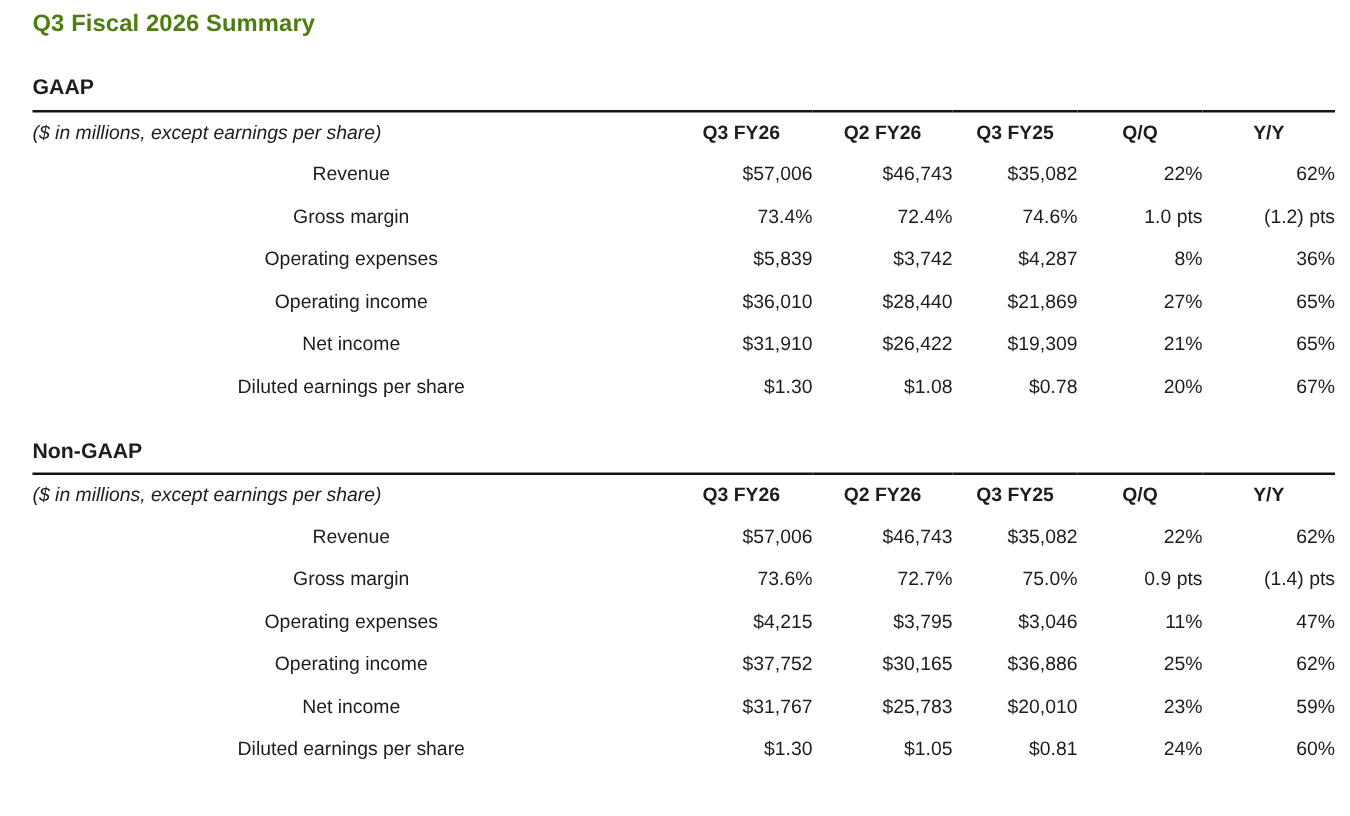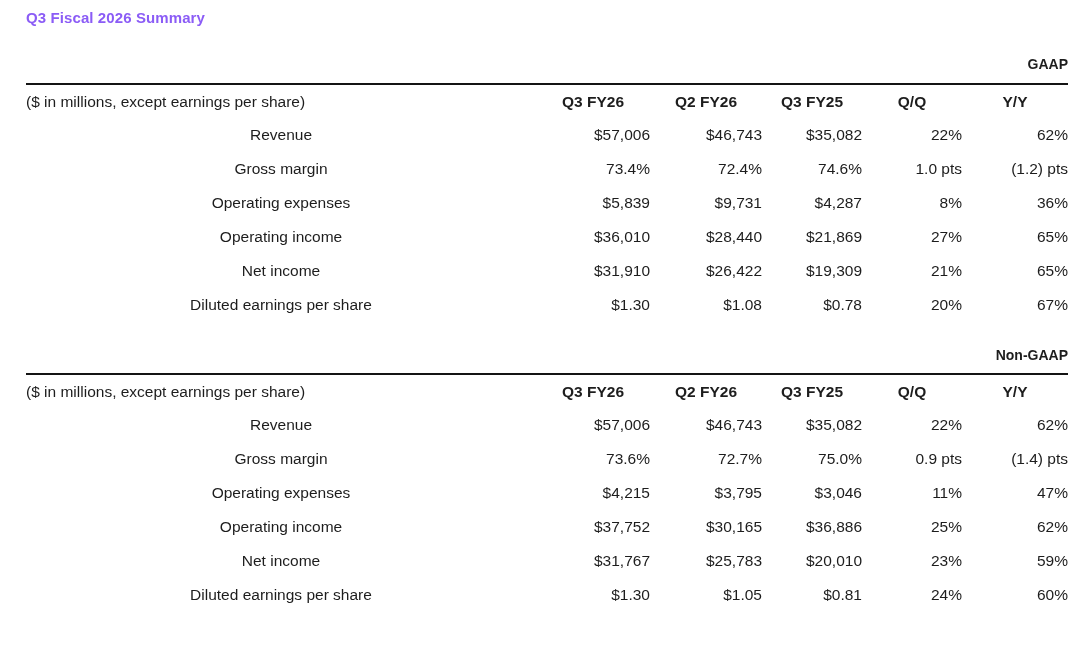--- a/index.html
+++ b/index.html
@@ -15,32 +15,32 @@
     -webkit-font-smoothing: antialiased;
   }
   .page {
     width: 1080px;
     height: 653px;
     box-sizing: border-box;
   }
   .doc-title {
     margin: 0;
     padding: 9px 0 0 26px;
-    font-size: 15px;
+    font-size: 19px;
     font-weight: 700;
-    color: #8b5cf6;
+    color: #4d7c0f;
     letter-spacing: 0.1px;
   }
   .tbl-wrap {
     width: 1042px;
     margin-left: 26px;
   }
   .tbl-heading {
-    text-align: right;
-    font-size: 14px;
+    text-align: left;
+    font-size: 17px;
     font-weight: 700;
     line-height: 19px;
     margin: 0;
   }
   .tbl-heading.first { margin-top: 29px; margin-bottom: 9px; }
   .tbl-heading.second { margin-top: 24px; margin-bottom: 8px; }
   table.fin {
     border-collapse: collapse;
     table-layout: fixed;
     width: 100%;
@@ -48,20 +48,21 @@
   }
   table.fin thead th,
   table.fin thead td {
     border-top: 2px solid #141414;
     vertical-align: middle;
   }
   table.fin thead tr { height: 34px; }
   table.fin tbody tr { height: 34px; }
   td, th { padding: 0; }
   .note {
+    font-style: italic;
     font-weight: 400;
     font-size: 15.5px;
     text-align: left;
     color: #1d1d1d;
     white-space: nowrap;
     margin-top: 20px;
   }
   th.colhead {
     font-weight: 700;
     text-align: center;
@@ -125,21 +126,21 @@
             <td class="label">Gross margin</td>
             <td class="num">73.4%</td>
             <td class="num">72.4%</td>
             <td class="num">74.6%</td>
             <td class="num">1.0 pts</td>
             <td class="num">(1.2) pts</td>
           </tr>
           <tr>
             <td class="label">Operating expenses</td>
             <td class="num">$5,839</td>
-            <td class="num">$9,731</td>
+            <td class="num">$3,742</td>
             <td class="num">$4,287</td>
             <td class="num">8%</td>
             <td class="num">36%</td>
           </tr>
           <tr>
             <td class="label">Operating income</td>
             <td class="num">$36,010</td>
             <td class="num">$28,440</td>
             <td class="num">$21,869</td>
             <td class="num">27%</td>

